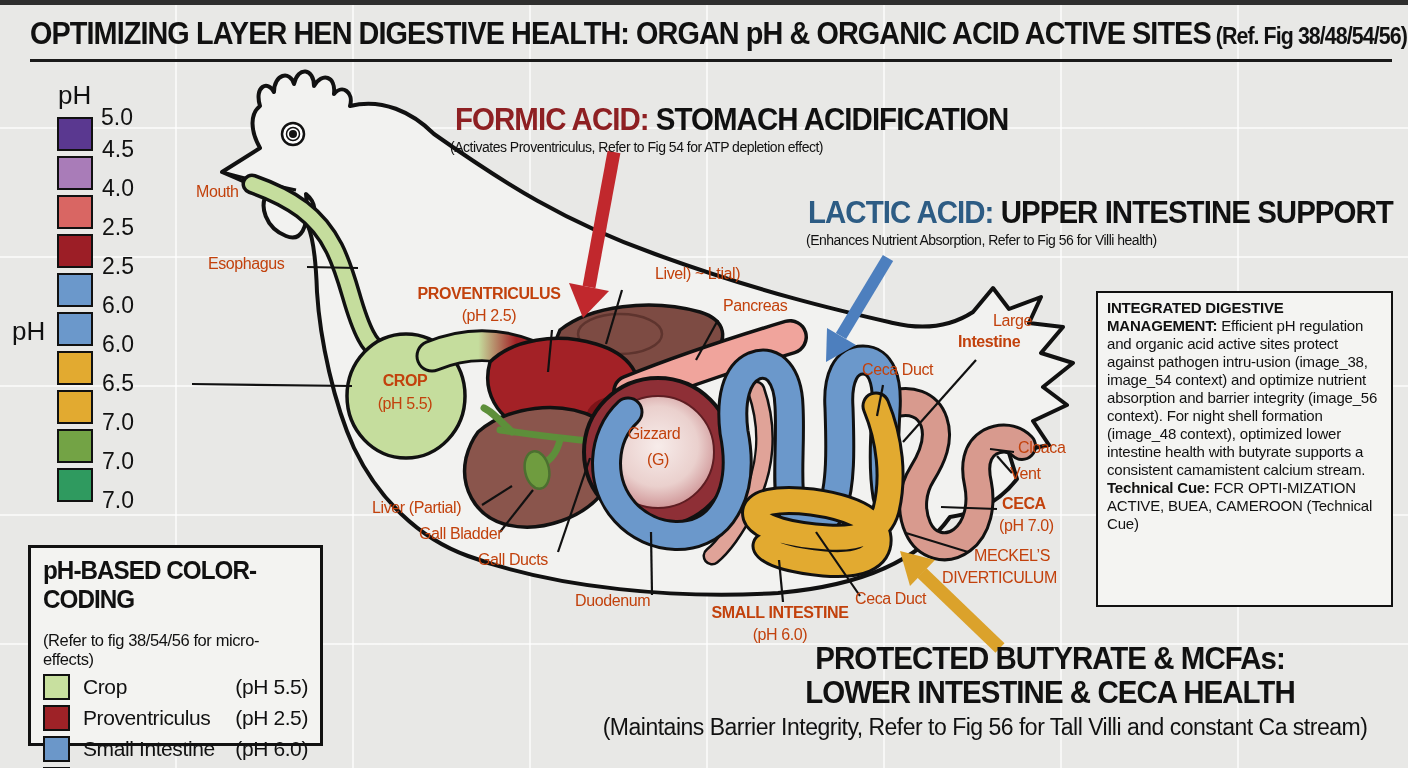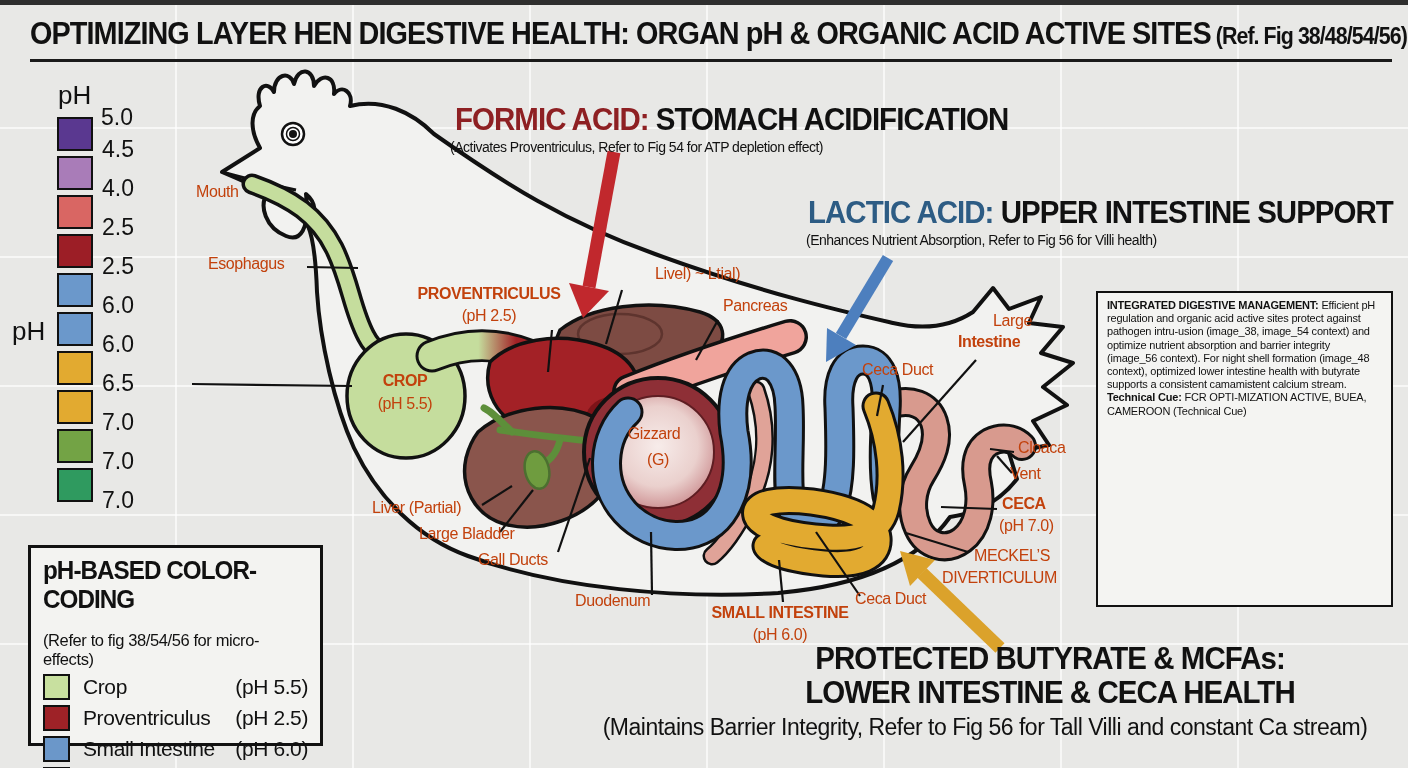--- a/index.html
+++ b/index.html
@@ -43,21 +43,21 @@
               background:#f3f3f1;border:3px solid #111;box-sizing:border-box;padding:8px 12px 24px 12px;}
   .legend-title{font-size:25px;font-weight:bold;letter-spacing:-1px;transform:scaleX(.97);transform-origin:left;}
   .legend-sub{font-size:16.5px;letter-spacing:-.4px;margin-top:17px;}
   .lg-row{display:flex;align-items:center;margin-top:5px;}
   .lg-sw{width:27px;height:26px;border:2px solid #111;box-sizing:border-box;margin-right:13px;flex:none;}
   .lg-name{font-size:21px;letter-spacing:-.4px;flex:1;}
   .lg-ph{font-size:21px;letter-spacing:-.4px;}
   .info-box{position:absolute;left:1096px;top:291px;width:297px;height:316px;z-index:4;
             background:#f4f4f2;border:2.5px solid #111;box-sizing:border-box;
             padding:6px 9px;overflow:hidden;}
-  .info-box p{margin:0 0 7px 0;font-size:11px;line-height:1.2;letter-spacing:-.2px;white-space:pre-line;}
+  .info-box p{margin:0 0 7px 0;font-size:15px;line-height:1.2;letter-spacing:-.2px;white-space:pre-line;}
   svg{position:absolute;left:0;top:0;z-index:1;}
 </style>
 </head>
 <body style="--formic: #8e2023; --lactic: #2d5c84; --formicA: #c1282d; --lacticA: #4d7fbe; --butyrateA: #dba22b;">
 
 <div class="grid"></div>
 <div class="topbar"></div>
 
 <svg width="1408" height="768" viewBox="0 0 1408 768">
   <defs>
@@ -236,21 +236,21 @@
 <div class="lbl" style="left:1018px;top:440px;">Cloaca</div>
 <div class="lbl" style="left:1010px;top:466px;">Vent</div>
 <div class="lbl b" style="left:1002px;top:496px;">CECA</div>
 <div class="lbl" style="left:999px;top:518px;">(pH 7.0)</div>
 <div class="lbl" style="left:974px;top:548px;">MECKEL’S</div>
 <div class="lbl" style="left:942px;top:570px;">DIVERTICULUM</div>
 <div class="lbl" style="left:855px;top:591px;">Ceca Duct</div>
 <div class="lbl b ctr" style="left:695px;top:605px;width:170px;">SMALL INTESTINE</div>
 <div class="lbl ctr" style="left:695px;top:627px;width:170px;">(pH 6.0)</div>
 <div class="lbl" style="left:575px;top:593px;">Duodenum</div>
-<div class="lbl" style="left:419px;top:526px;">Large Bladder</div>
+<div class="lbl" style="left:419px;top:526px;">Gall Bladder</div>
 <div class="lbl" style="left:478px;top:552px;">Gall Ducts</div>
 <div class="lbl" style="left:372px;top:500px;">Liver (Partial)</div>
 
 <div class="acid-h" style="left:455px;top:102px;">
   <span id="formic-lead">FORMIC ACID:</span><span> STOMACH ACIDIFICATION</span>
 </div>
 <div class="acid-sub" style="left:450px;top:139px;">(Activates Proventriculus, Refer to Fig 54 for ATP depletion effect)</div>
 
 <div class="acid-h" style="left:808px;top:195px;">
   <span id="lactic-lead">LACTIC ACID:</span><span> UPPER INTESTINE SUPPORT</span>

